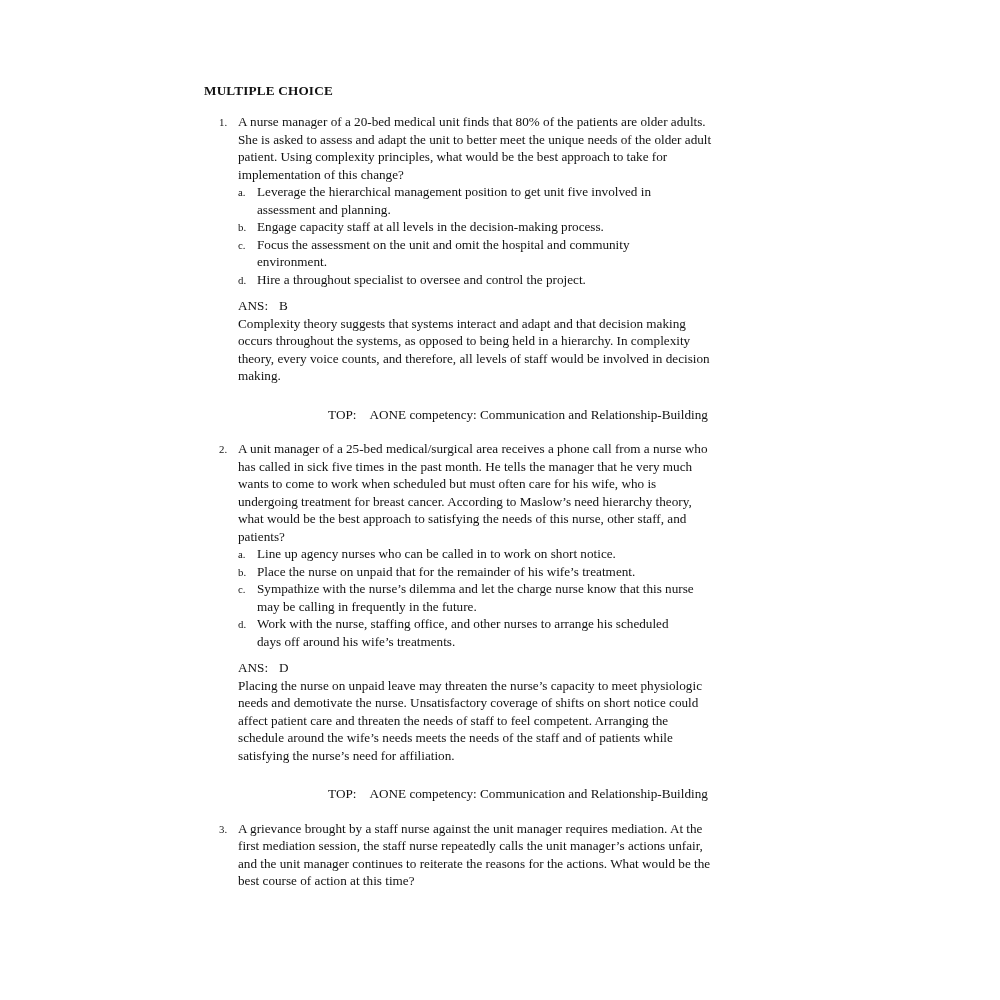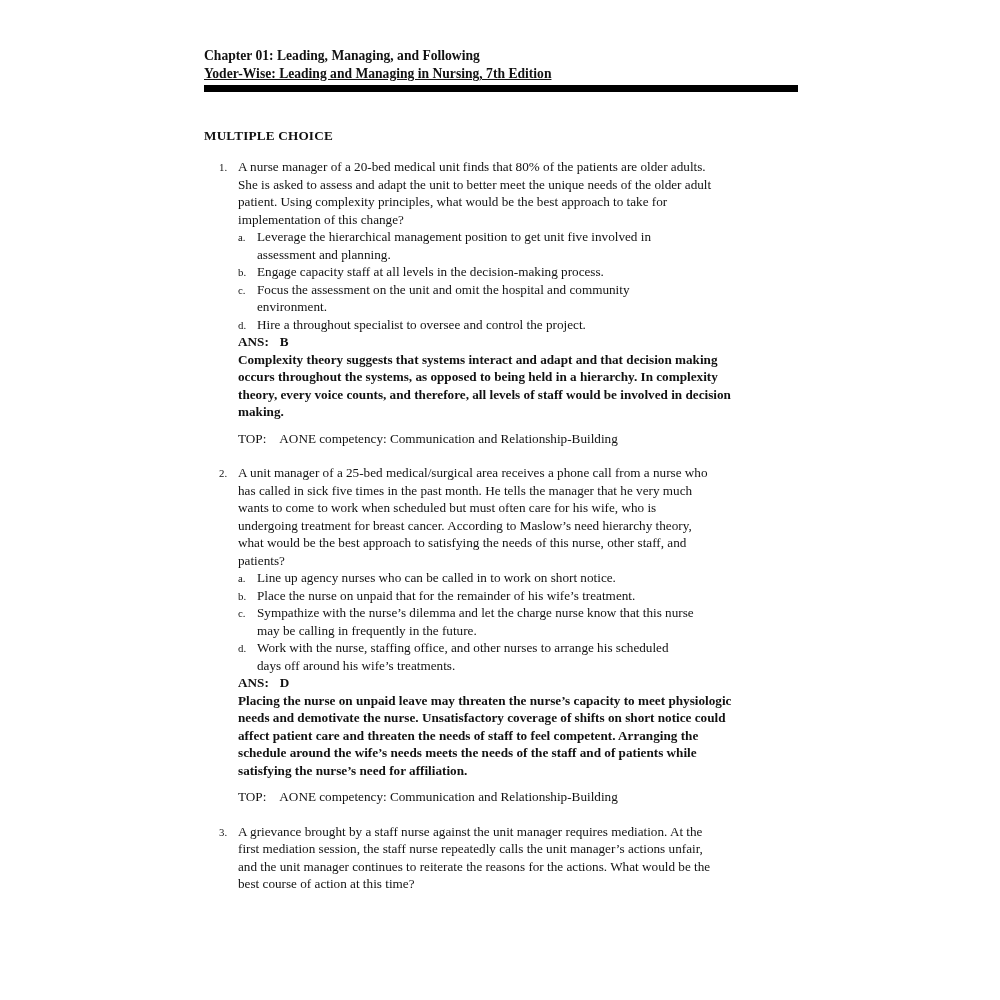--- a/index.html
+++ b/index.html
@@ -68,42 +68,38 @@
     padding-left: 19px;
   }
   .opt-letter {
     position: absolute;
     left: 0;
     top: 3px;
     font-size: 10.8px;
     line-height: 13px;
   }
   .ans-block {
-    font-weight: bold;
+    margin-top: 9px;
   }
   .ans-value {
     margin-left: 11px;
   }
   .top-line {
-    margin-top: 9px;
+    margin-top: 21px;
+    text-align: center;
   }
   .top-value {
     margin-left: 13px;
   }
 </style>
 </head>
 <body>
 
 <div class="page">
 
-  <div class="doc-header">
-    <div class="header-line">Chapter 01: Leading, Managing, and Following</div>
-    <div class="header-line underlined">Yoder-Wise: Leading and Managing in Nursing, 7th Edition</div>
-    <div class="header-rule"></div>
-  </div>
 
   <div class="section-title">MULTIPLE CHOICE</div>
 
   <div class="questions">
 
     <div class="question">
       <span class="q-num">1.</span>
       <div class="q-text">A nurse manager of a 20-bed medical unit finds that 80% of the patients are older adults.
 She is asked to assess and adapt the unit to better meet the unique needs of the older adult
 patient. Using complexity principles, what would be the best approach to take for

